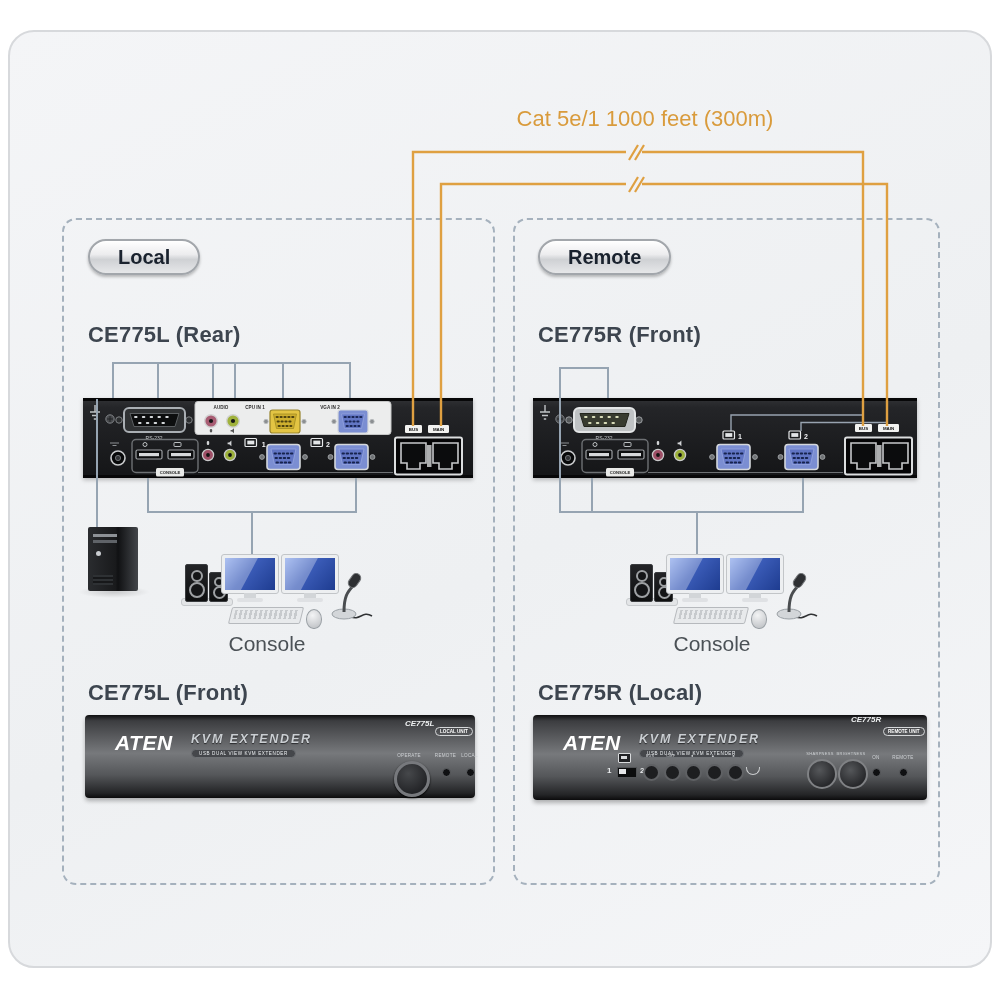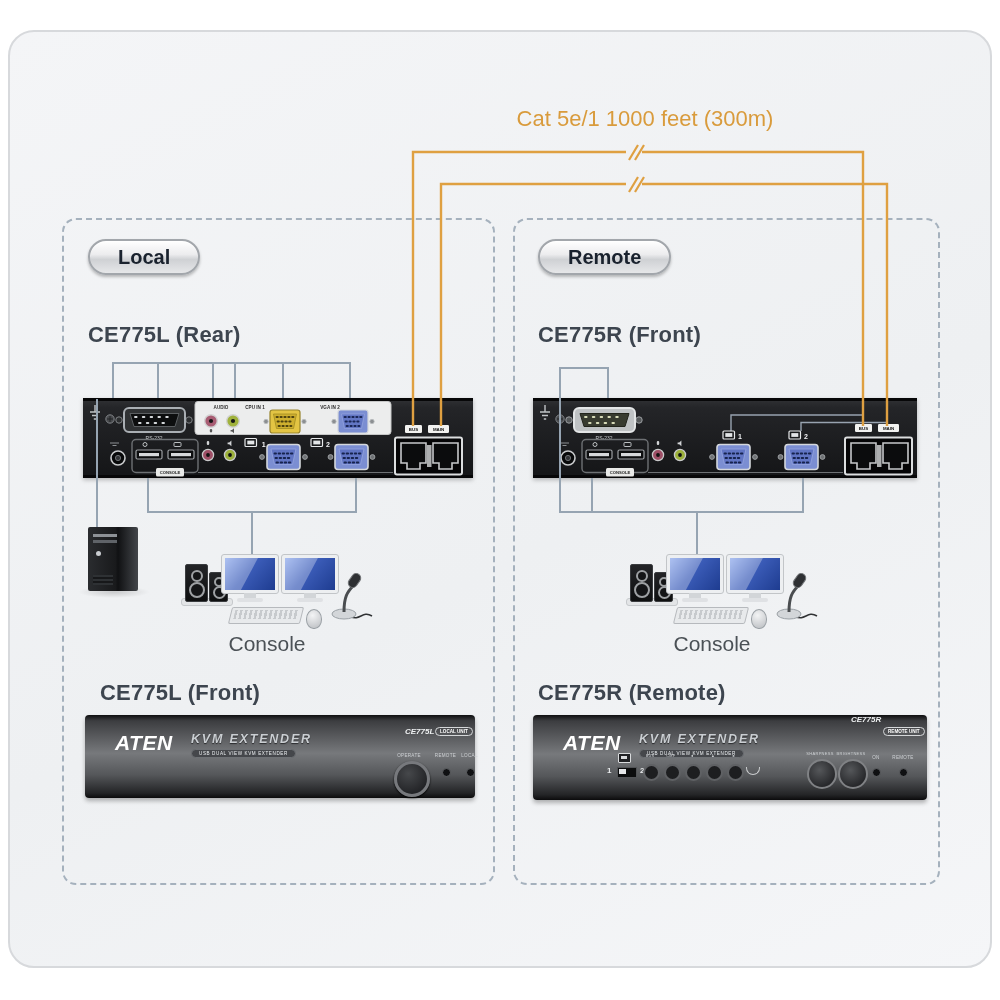--- a/index.html
+++ b/index.html
@@ -78,22 +78,22 @@
 <div class="abs" id="cable-title">Cat 5e/1 1000 feet (300m)</div>
 
 <div class="abs zone" style="left:62px;top:218px;width:429px;height:663px;"></div>
 <div class="abs zone" style="left:513px;top:218px;width:423px;height:663px;"></div>
 
 <div class="abs pill" style="left:88px;top:239px;">Local</div>
 <div class="abs pill" style="left:538px;top:239px;">Remote</div>
 
 <div class="abs sec-title" style="left:88px;top:322px;">CE775L (Rear)</div>
 <div class="abs sec-title" style="left:538px;top:322px;">CE775R (Front)</div>
-<div class="abs sec-title" style="left:100px;top:680px;text-align:center;">CE775L (Front)</div>
-<div class="abs sec-title" style="left:538px;top:680px;">CE775R (Remote)</div>
+<div class="abs sec-title" style="left:88px;top:680px;text-align:center;">CE775L (Front)</div>
+<div class="abs sec-title" style="left:538px;top:680px;">CE775R (Local)</div>
 
 <svg class="abs rear" style="left:83px;top:398px;" width="390" height="80" viewBox="0 0 390 80">
   <defs>
     <linearGradient id="bodyL" x1="0" y1="0" x2="0" y2="1">
       <stop offset="0" stop-color="#323336"></stop>
         <stop offset="0.12" stop-color="#242528"></stop>
         <stop offset="1" stop-color="#141517"></stop>
     </linearGradient>
   </defs>
   <rect width="390" height="80" rx="2" fill="url(#bodyL)"></rect>
@@ -391,21 +391,21 @@
   <rect x="20" y="21" width="9" height="15" rx="4.5" transform="rotate(35 24.5 28.5)" fill="#2e3033" stroke="#6f7275"></rect>
 </svg>
 <div class="abs console-label" style="left:650px;top:632px;width:124px;">Console</div>
 
 <div class="abs front" style="left:85px;top:715px;width:390px;height:83px;">
   <div class="aten">
       <span>ATEN</span>
     </div>
   <div class="prod">KVM EXTENDER</div>
   <div class="sub">USB DUAL VIEW KVM EXTENDER</div>
-  <div class="model" style="left:320px;top:12px;">CE775L</div>
+  <div class="model" style="left:320px;top:4px;">CE775L</div>
   <div class="badge" style="left:350px;top:12px;">LOCAL UNIT</div>
   <div class="tinylabel" style="left:302px;top:38px;width:44px;">OPERATE</div>
   <div class="bigbtn" style="left:309px;top:46px;"></div>
   <div class="tinylabel" style="left:345px;top:38px;width:31px;">REMOTE</div>
   <div class="led" style="left:357px;top:53px;"></div>
   <div class="tinylabel" style="left:371px;top:38px;width:27px;">LOCAL</div>
   <div class="led" style="left:381px;top:53px;"></div>
 </div>
 
 <div class="abs front" style="left:533px;top:715px;width:394px;height:85px;">

